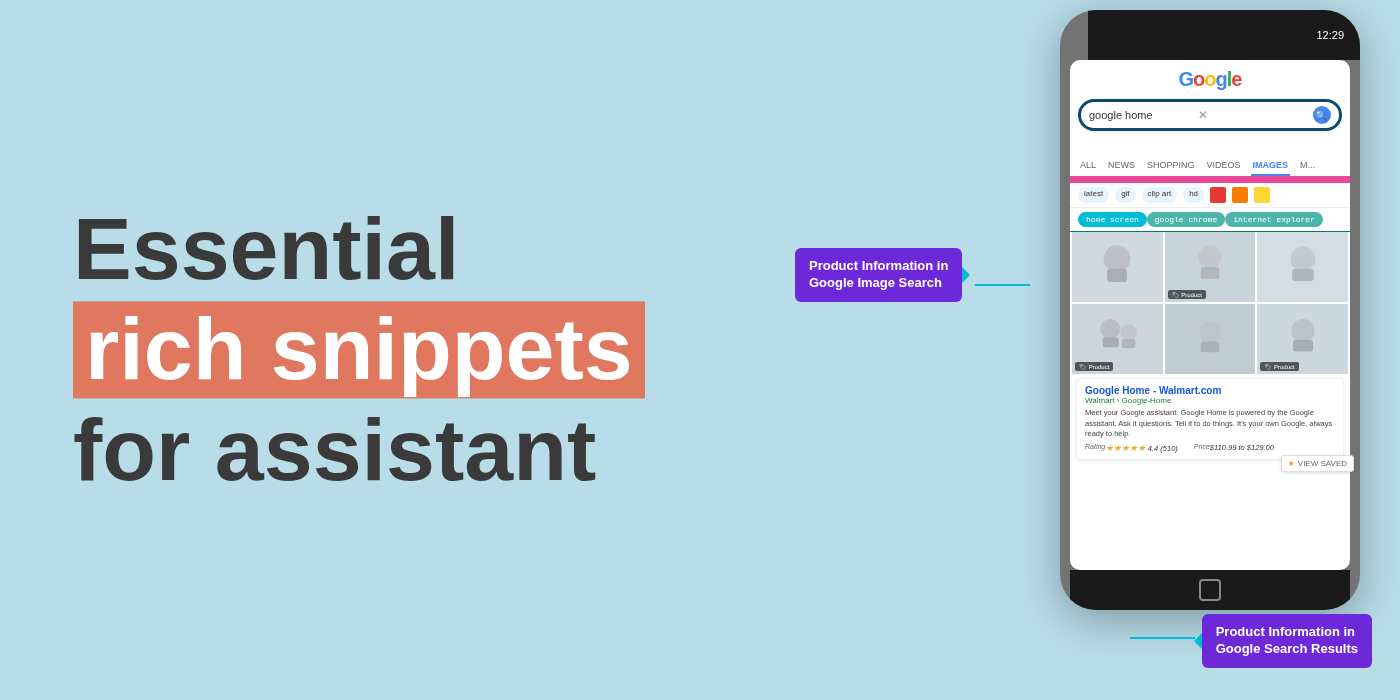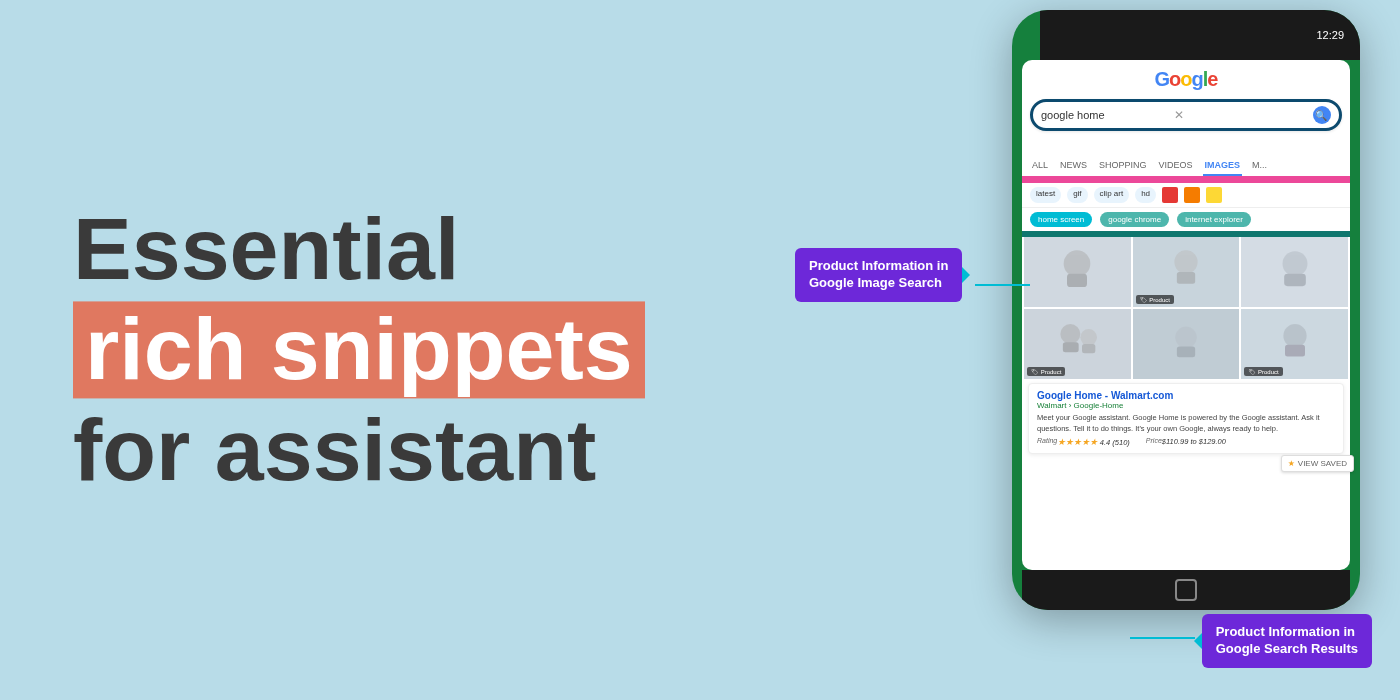--- a/index.html
+++ b/index.html
@@ -37,23 +37,23 @@
       font-weight: 900;
       line-height: 1.05;
       padding: 2px 12px;
       margin: 6px 0;
     }
 
     .phone-body {
       position: absolute;
       right: 40px;
       top: 10px;
-      width: 348px;
+      width: 300px;
       height: 600px;
-      background: #15803d;
+      background: #737373;
       border-radius: 36px;
       box-shadow: 0 10px 40px rgba(0,0,0,0.3);
       overflow: hidden;
       padding-left: 28px;
     }
 
     .phone-screen {
       position: absolute;
       top: 50px;
       left: 10px;
@@ -184,23 +184,24 @@
 
     .color-chip {
       width: 16px;
       height: 16px;
       border-radius: 2px;
       display: inline-block;
     }
 
     .suggestion-row {
       display: flex;
-      gap: 8px;
+      gap: 0;
       padding: 4px 8px;
-      border-bottom: 6px solid #0f766e;
+      border-bottom: 1px solid #0f766e;
+      font-family: Liberation Mono, monospace;
     }
 
     .suggestion-chip {
       background: #00bcd4;
       color: white;
       border-radius: 12px;
       padding: 3px 8px;
       font-size: 8px;
       white-space: nowrap;
     }

